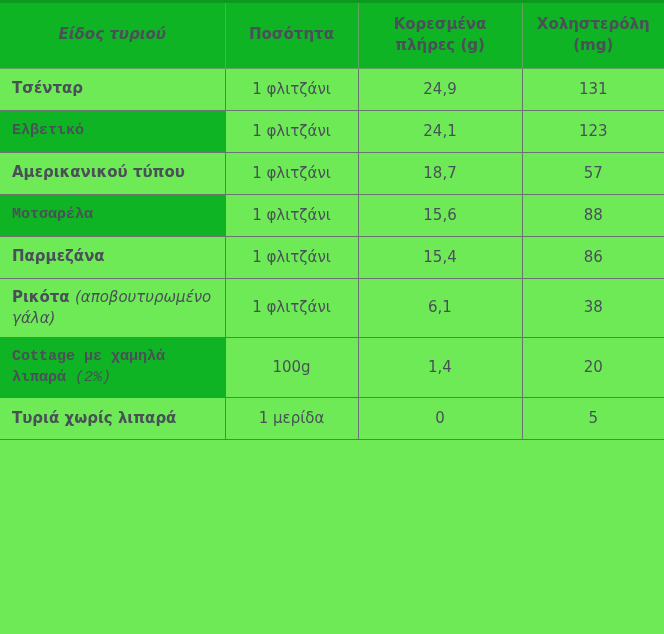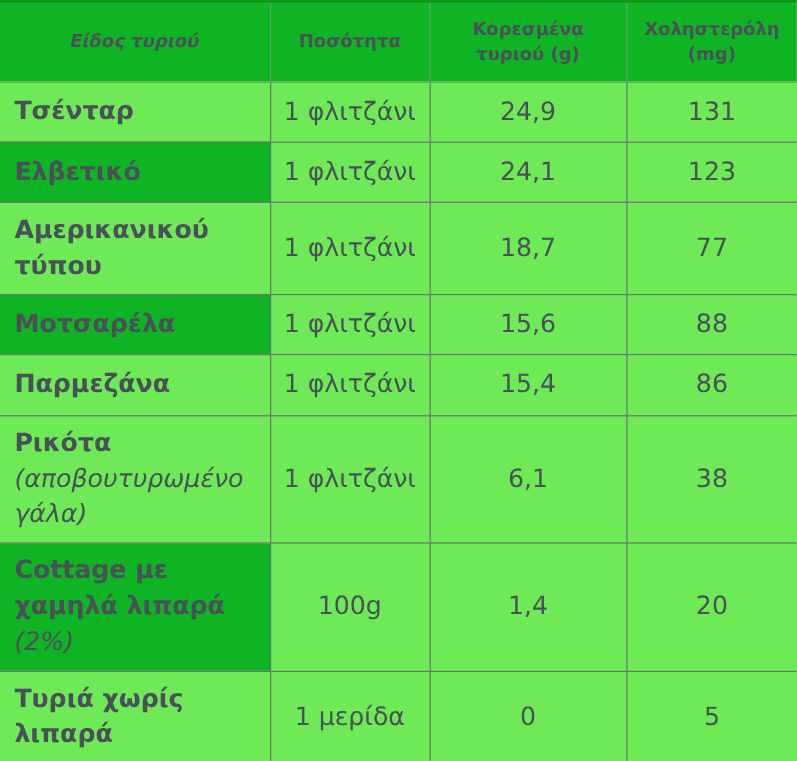--- a/index.html
+++ b/index.html
@@ -45,21 +45,21 @@
     vertical-align: middle;
     border-right: 1px solid #5FA35F;
     border-bottom: 1px solid #5FA35F;
   }
   thead th:last-child { border-right: none; text-align: center; }
   thead th.h-name { text-align: center; font-style: italic; }
 
   
   tbody td {
     color: #4A5058;
-    font-size: 21px;
+    font-size: 15px;
     vertical-align: middle;
     border-right: 1px solid #6A7470;
     border-bottom: 1px solid #6A7470;
     background: #6EEA57;
     box-sizing: border-box;
   }
   tbody td:last-child { border-right: none; }
 
   tbody td.cell-name {
     text-align: left;
@@ -75,20 +75,21 @@
   tbody td.cell-val {
     text-align: center;
     padding: 10px 10px;
     line-height: 1.4;
     font-weight: normal;
   }
 
   
   tbody tr.alt td.cell-name {
     background: #0FB424;
+    font-family: Liberation Mono, monospace;
   }
 
   tbody tr { height: 42px; }
 </style>
 </head>
 <body>
 
 <div class="table-wrap">
   <table class="nutri">
     <colgroup>
@@ -100,21 +101,21 @@
     <thead>
       <tr>
         <th class="h-name">
           <span>Είδος τυριού</span>
         </th>
         <th>
           <span>Ποσότητα</span>
         </th>
         <th>
           <span>Κορεσμένα</span><br>
-          <span>τυριού (g)</span>
+          <span>πλήρες (g)</span>
         </th>
         <th>
           <span>Χοληστερόλη</span><br>
           <span>(mg)</span>
         </th>
       </tr>
     </thead>
     <tbody id="tbody">
         <tr>
           <td class="cell-name"><span>Τσένταρ</span></td>
@@ -125,21 +126,21 @@
         <tr class="alt">
           <td class="cell-name"><span>Ελβετικό</span></td>
           <td class="cell-val">1 φλιτζάνι</td>
           <td class="cell-val">24,1</td>
           <td class="cell-val">123</td>
         </tr>
         <tr>
           <td class="cell-name"><span>Αμερικανικού τύπου</span></td>
           <td class="cell-val">1 φλιτζάνι</td>
           <td class="cell-val">18,7</td>
-          <td class="cell-val">77</td>
+          <td class="cell-val">57</td>
         </tr>
         <tr class="alt">
           <td class="cell-name"><span>Μοτσαρέλα</span></td>
           <td class="cell-val">1 φλιτζάνι</td>
           <td class="cell-val">15,6</td>
           <td class="cell-val">88</td>
         </tr>
         <tr>
           <td class="cell-name"><span>Παρμεζάνα</span></td>
           <td class="cell-val">1 φλιτζάνι</td>

